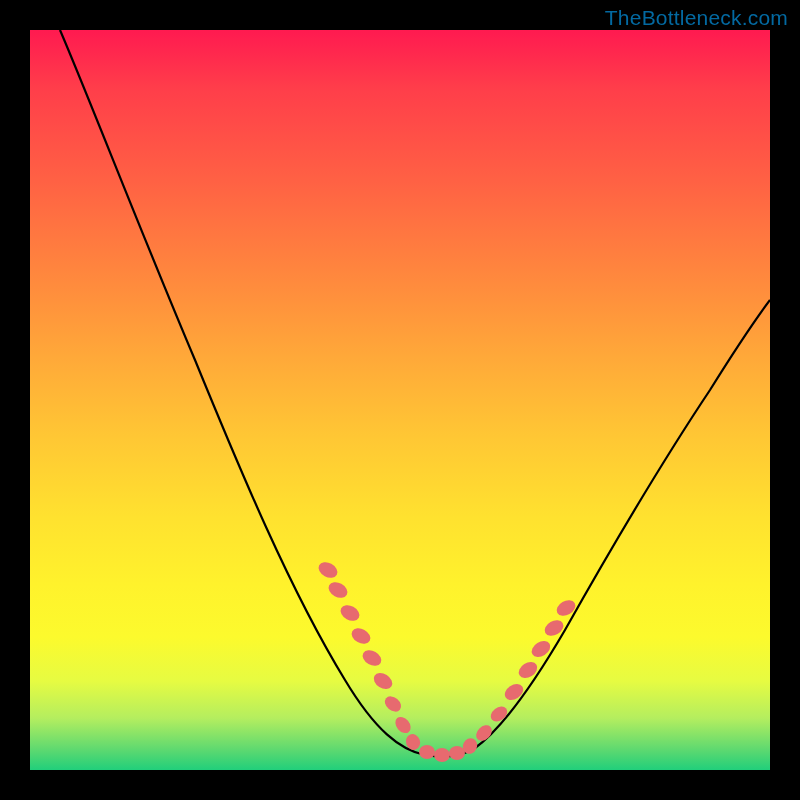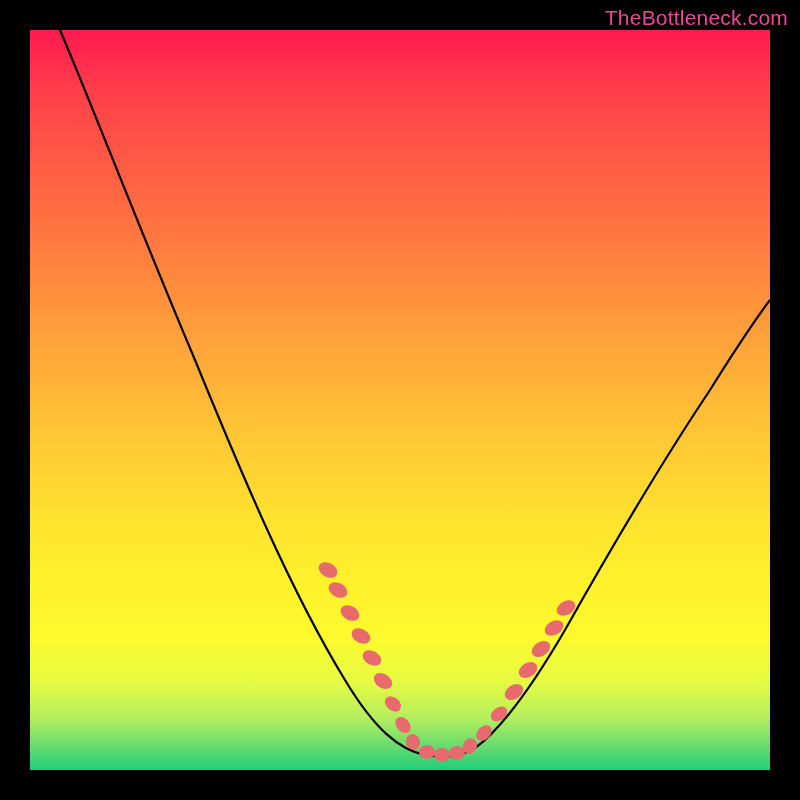--- a/index.html
+++ b/index.html
@@ -38,21 +38,21 @@
       #e6fb42 88%,
       #b4ee5f 93%,
       #63da6f 97%,
       #21cf7b 100%
     );
   }
   .watermark {
     position: absolute;
     top: 6px;
     right: 12px;
-    color: #ec4899;
+    color: #0369a1;
     font-size: 21px;
     letter-spacing: 0.2px;
     user-select: none;
   }
   svg.curve {
     position: absolute;
     left: 0;
     top: 0;
     width: 740px;
     height: 740px;

